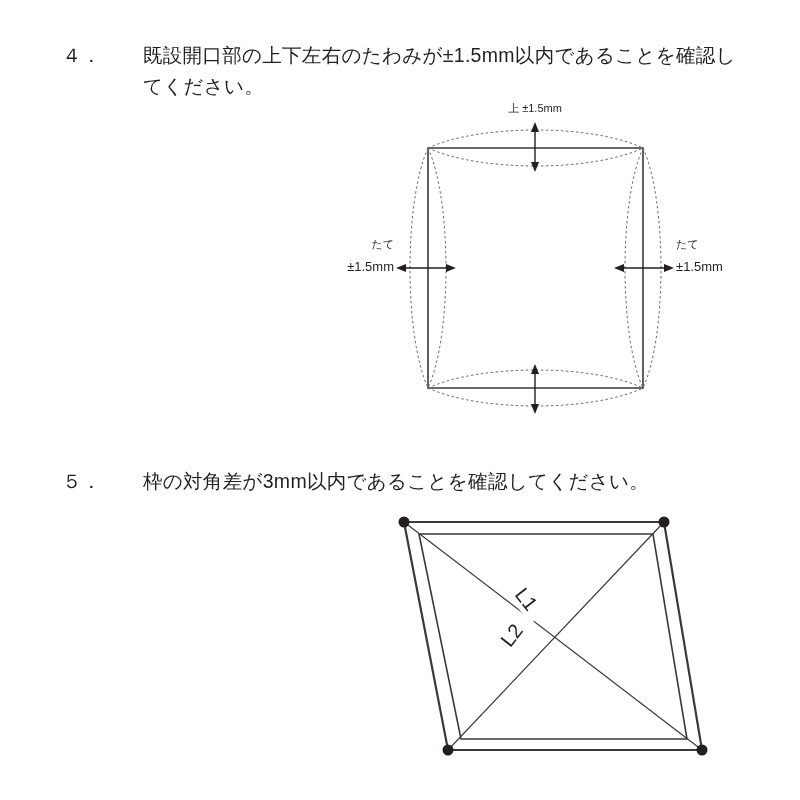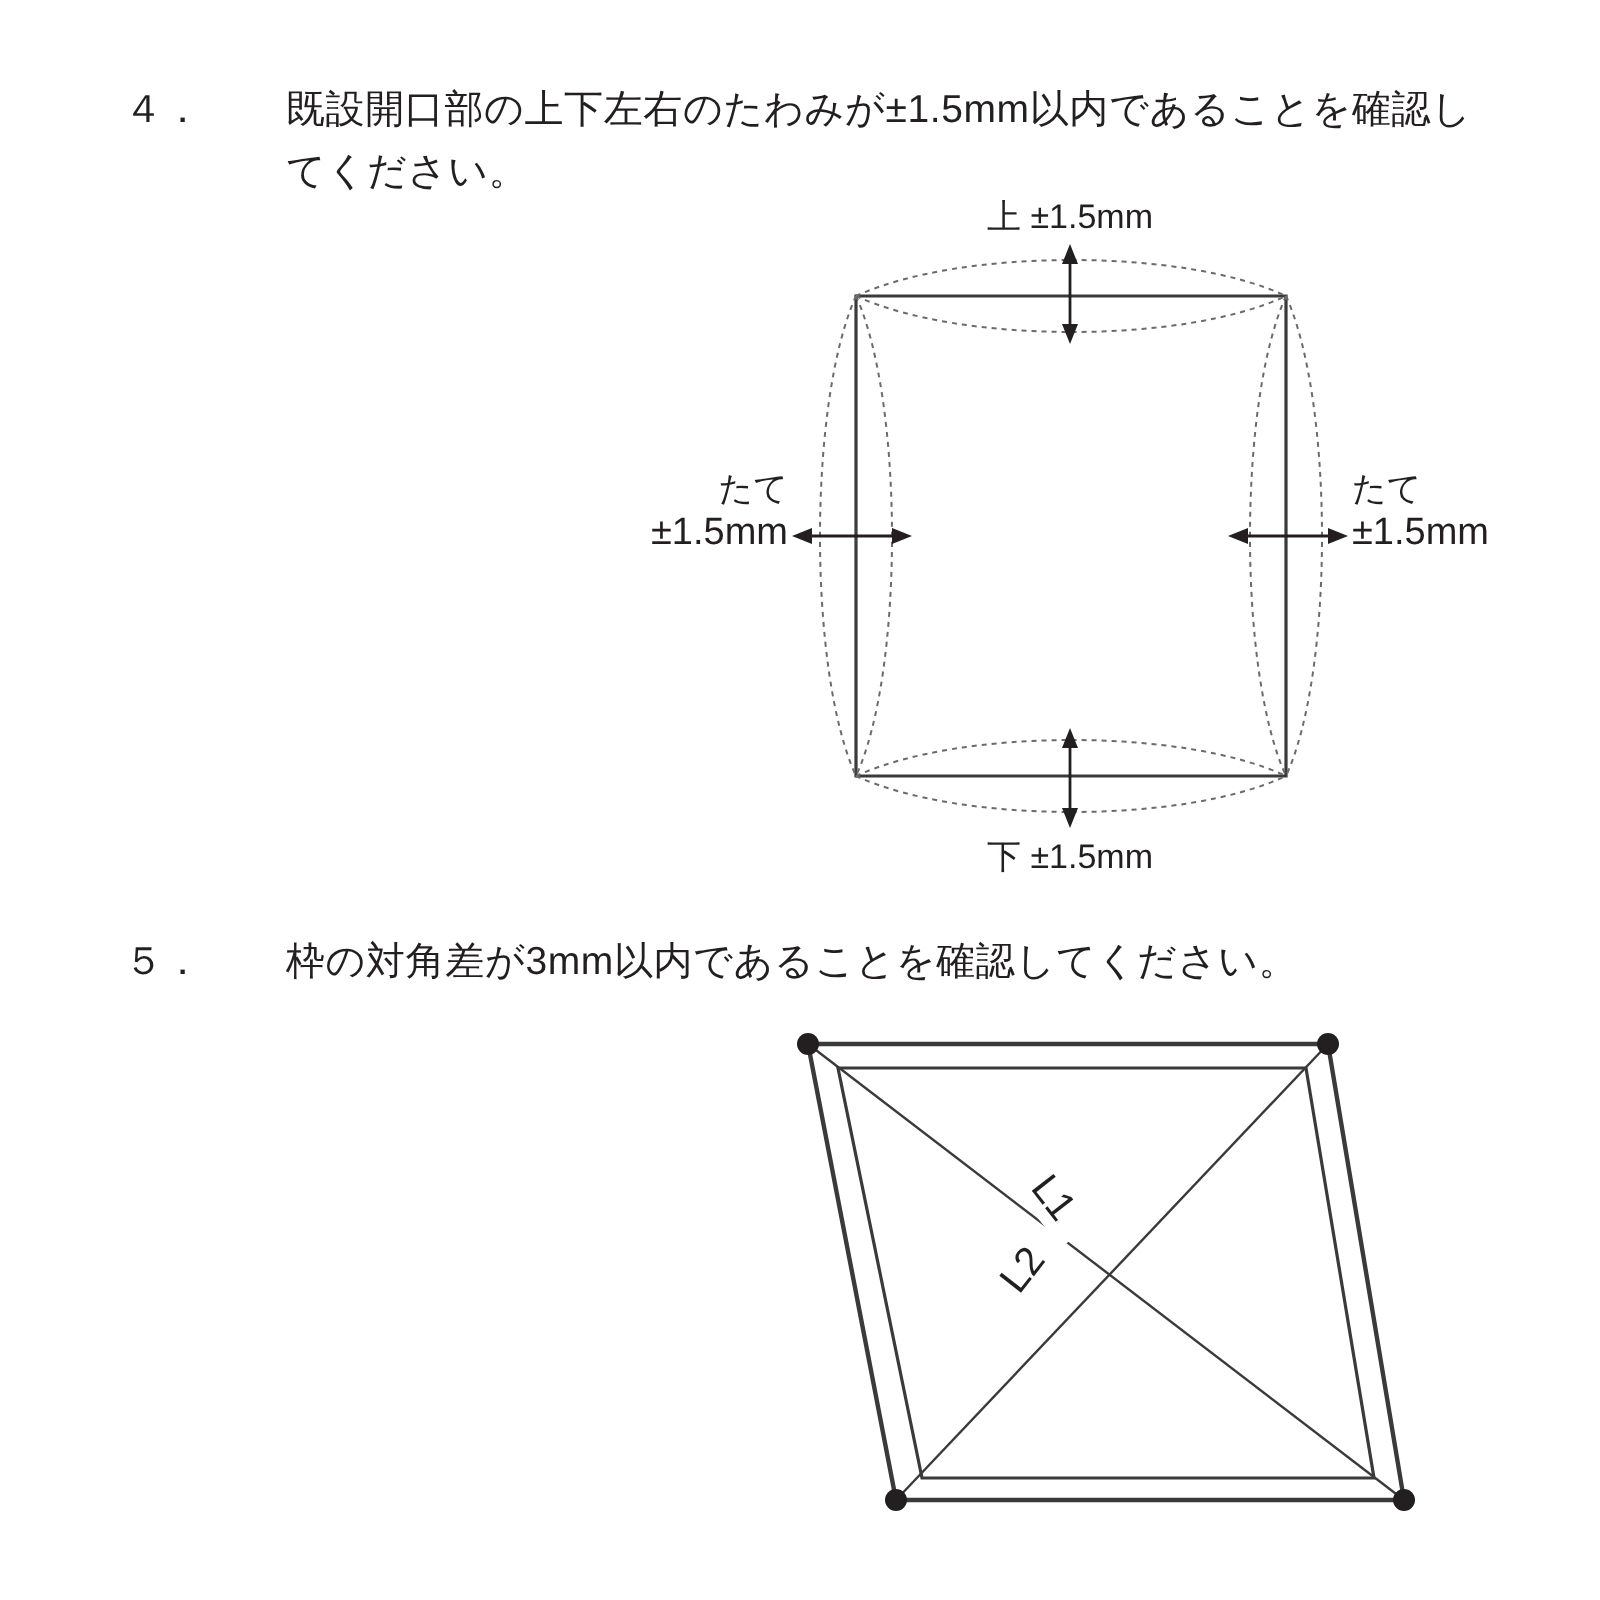--- a/index.html
+++ b/index.html
@@ -48,26 +48,26 @@
     position: absolute;
     left: 300px;
     top: 106px;
     width: 440px;
     height: 330px;
   }
   #fig1 svg { display: block; }
 
   .lbl {
     position: absolute;
-    font-size: 17px;
+    font-size: 11px;
     line-height: 21px;
     white-space: pre;
     text-align: center;
   }
-  .lbl.small { font-size: 19px; }
+  .lbl.small { font-size: 13px; }
 
   
   #fig2 {
     position: absolute;
     left: 372px;
     top: 506px;
     width: 360px;
     height: 270px;
   }
   #fig2 svg { display: block; }
@@ -116,21 +116,20 @@
       </g>
 
       <g>
         <line x1="318" y1="162" x2="370" y2="162" stroke="#231f20" stroke-width="1.4"></line>
         <polygon points="314,162 324,158 324,166" fill="#231f20"></polygon>
         <polygon points="374,162 364,158 364,166" fill="#231f20"></polygon>
       </g>
     </svg>
 
     <div class="lbl" style="left: 155px; top: -8px; width: 160px;">上 ±1.5mm</div>
-    <div class="lbl" style="left: 155px; top: 312px; width: 160px;">下 ±1.5mm</div>
 
     <div class="lbl" style="left: 10px; top: 128px; width: 84px; text-align:right;">たて</div>
     <div class="lbl small" style="left: 2px; top: 150px; width: 92px; text-align:right;">±1.5mm</div>
 
     <div class="lbl" style="left: 376px; top: 128px; width: 84px; text-align:left;">たて</div>
     <div class="lbl small" style="left: 376px; top: 150px; width: 92px; text-align:left;">±1.5mm</div>
   </div>
 
   <div class="item" id="item5">
     <span class="item-num">５．</span>

